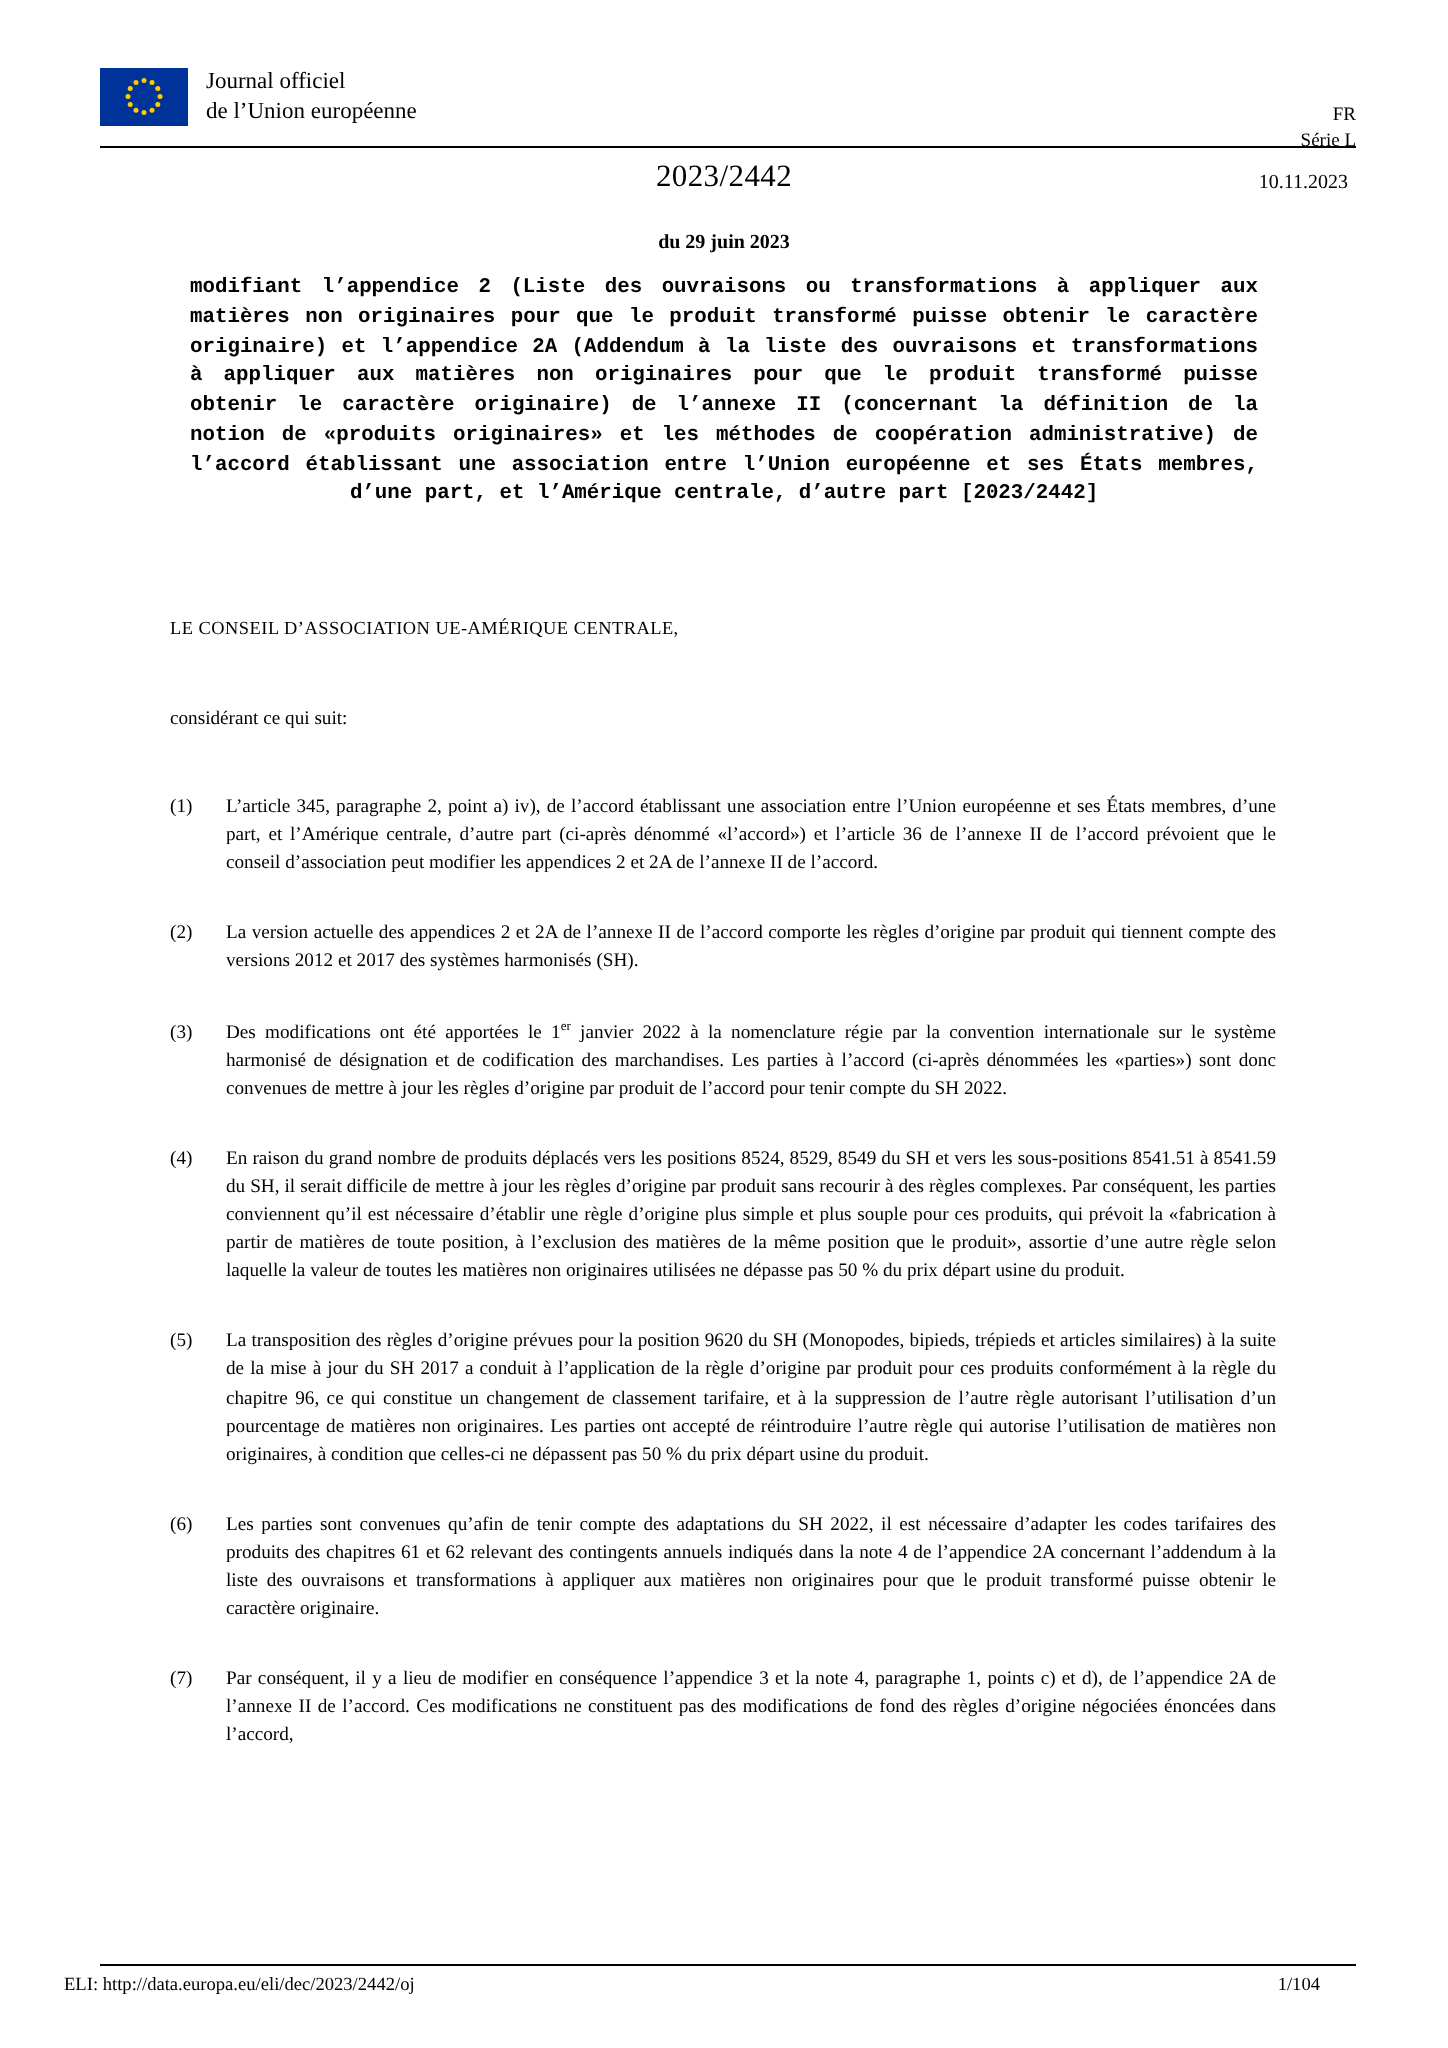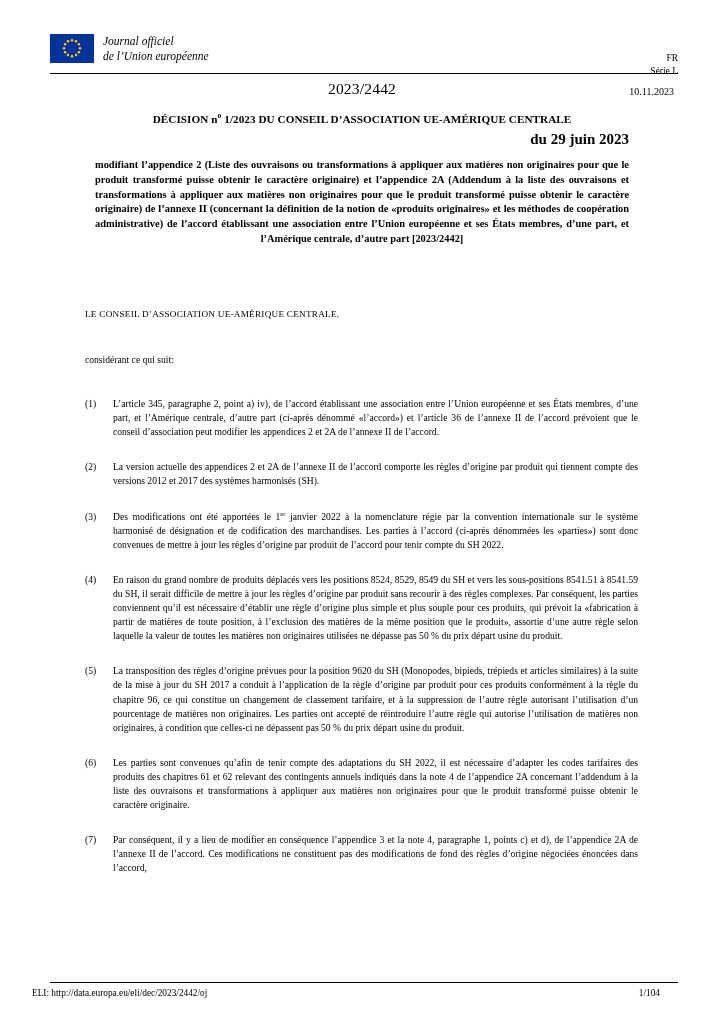--- a/index.html
+++ b/index.html
@@ -46,21 +46,20 @@
     position: relative;
     flex: none;
   }
   .eu-flag svg { display: block; }
   .masthead {
     font-family: "Liberation Serif", "DejaVu Serif", serif;
     font-size: 11.5px;
     line-height: 1.28;
     color: #000;
     white-space: nowrap;
-    font-style: italic;
   }
   .header-right {
     position: absolute;
     right: 0;
     top: 18px;
     text-align: right;
     font-size: 9.5px;
     line-height: 1.32;
     font-family: "Liberation Serif", "DejaVu Serif", serif;
   }
@@ -95,33 +94,34 @@
     top: 112px;
   }
   .title-main {
     text-align: center;
     font-weight: bold;
     font-size: 11.2px;
     letter-spacing: .05px;
     line-height: 1.35;
   }
   .title-date {
-    text-align: right;
+    text-align: center;
     font-weight: bold;
-    font-size: 15px;
+    font-size: 10px;
     margin-top: 4px;
   }
   .title-sub {
     margin-top: 10px;
     font-weight: bold;
     font-size: 10.4px;
     line-height: 1.42;
     text-align: justify;
     text-align-last: center;
     hyphens: none;
+    font-family: Liberation Mono, monospace;
   }
   
   .body {
     position: absolute;
     left: 85px;
     top: 293px;
     width: 553px;
     margin-top: 16px;
   }
   .smallcaps {
@@ -215,21 +215,20 @@
       <div>Série L</div>
     </div>
   </div>
 
   <div class="rule"></div>
   <div class="date-line">10.11.2023</div>
 
   <div class="doc-number">2023/2442</div>
 
   <div class="title-block">
-    <div class="title-main">DÉCISION n<sup>o</sup> 1/2023 DU CONSEIL D’ASSOCIATION UE-AMÉRIQUE CENTRALE</div>
     <div class="title-date">du 29 juin 2023</div>
     <div class="title-sub">modifiant l’appendice 2 (Liste des ouvraisons ou transformations à appliquer aux matières non originaires pour que le produit transformé puisse obtenir le caractère originaire) et l’appendice 2A (Addendum à la liste des ouvraisons et transformations à appliquer aux matières non originaires pour que le produit transformé puisse obtenir le caractère originaire) de l’annexe II (concernant la définition de la notion de «produits originaires» et les méthodes de coopération administrative) de l’accord établissant une association entre l’Union européenne et ses États membres, d’une part, et l’Amérique centrale, d’autre part [2023/2442]</div>
   </div>
 
   <div class="body">
     <div class="smallcaps">LE CONSEIL D’ASSOCIATION UE-AMÉRIQUE CENTRALE,</div>
     <div class="para para-plain">considérant ce qui suit:</div>
 
     <div class="recitals">
       <div class="recital">

